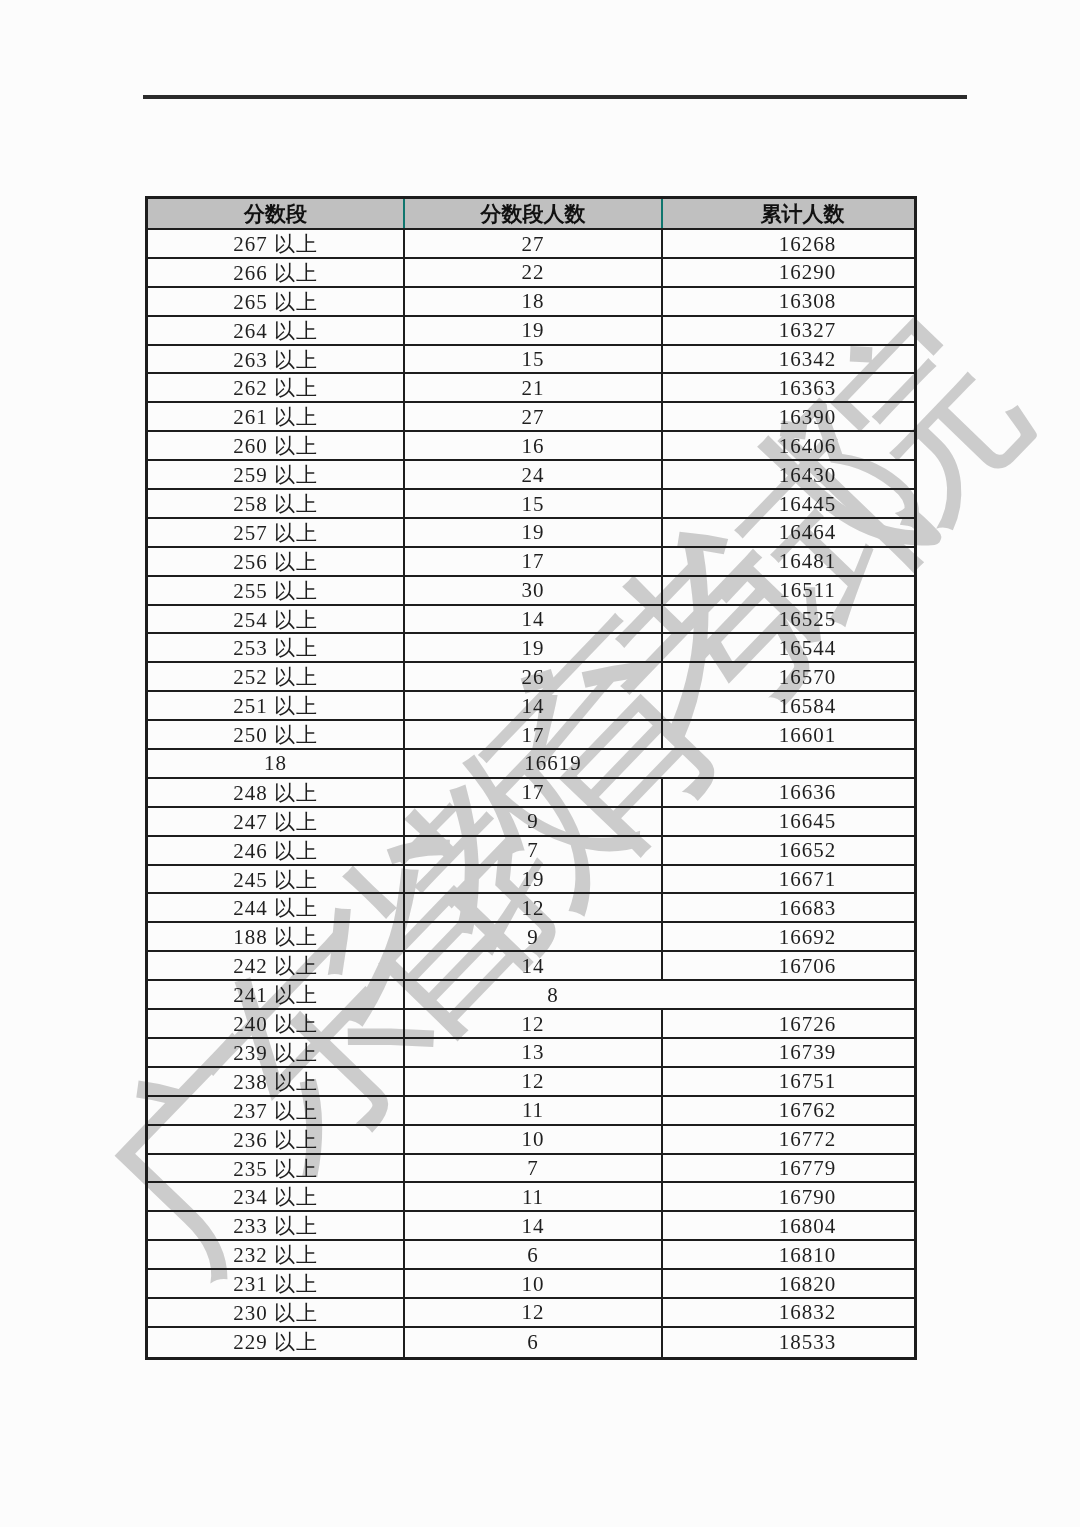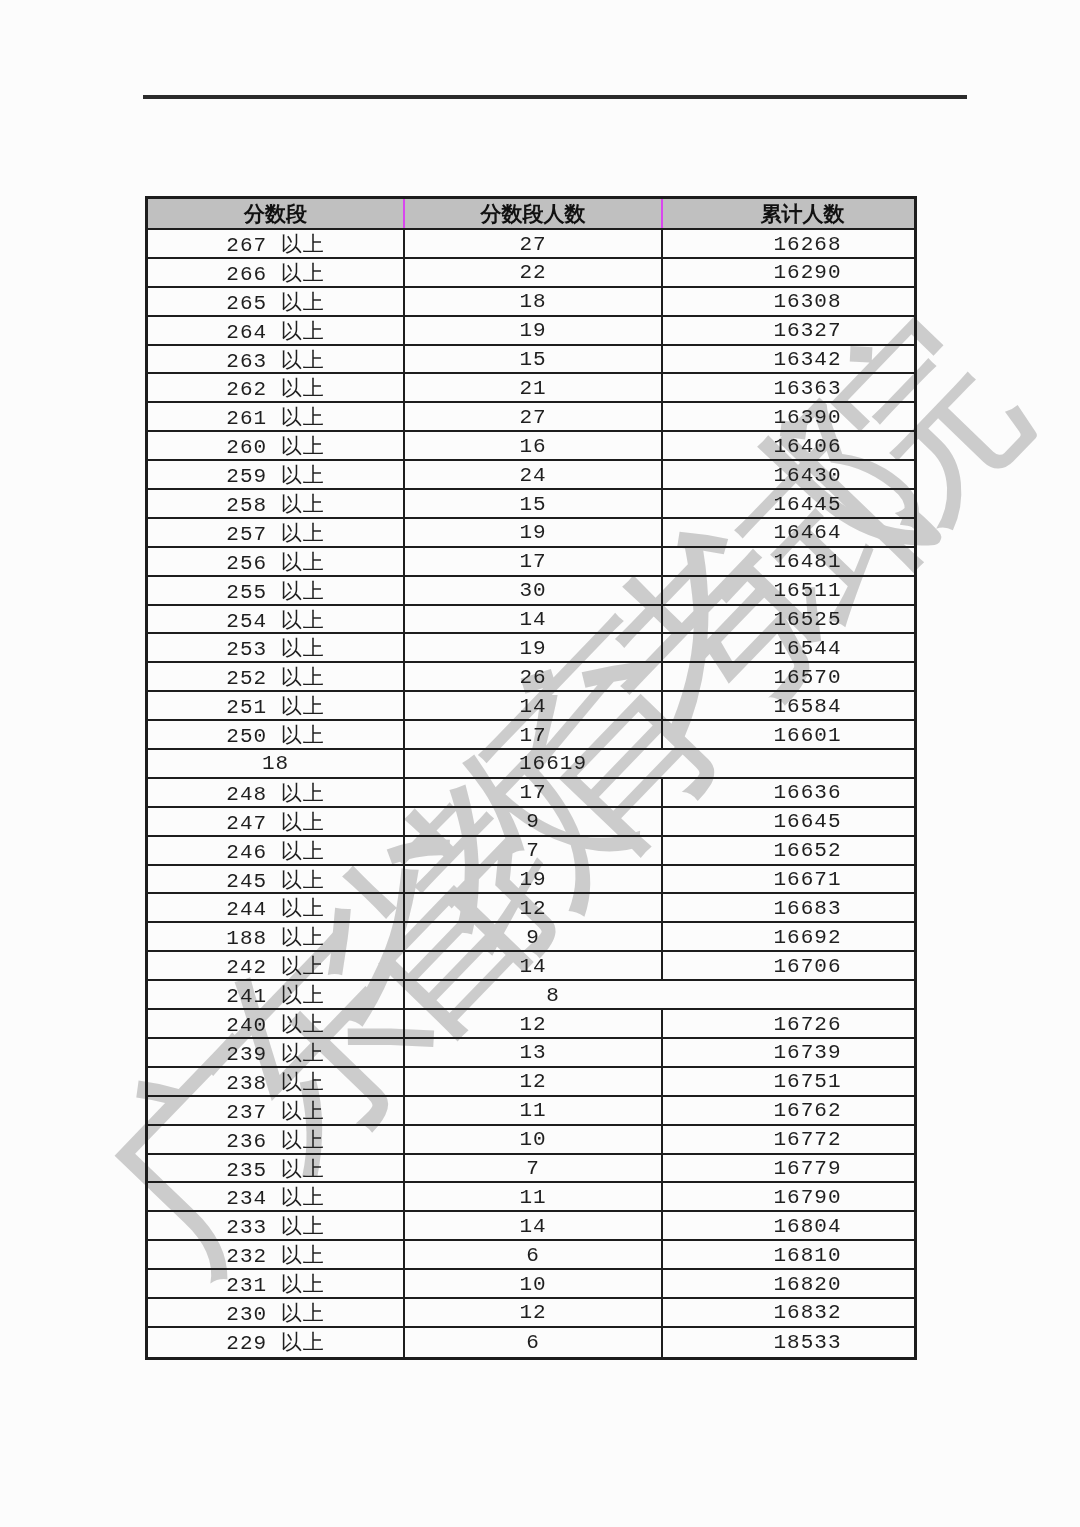--- a/index.html
+++ b/index.html
@@ -59,31 +59,30 @@
     border-bottom: 2px solid #1d1d1d;
     box-sizing: border-box;
     font-weight: 700;
   }
   .th {
     display: flex;
     align-items: center;
     justify-content: center;
     font-size: 21px;
     color: #111;
-    border-right: 2px solid #d946ef;
+    border-right: 2px solid #0f766e;
     box-sizing: border-box;
   }
   .th:last-child { border-right: none; margin-left: 28px; }
   .tr {
     display: grid;
     grid-template-columns: 257px 258px 1fr;
     height: 28.9px;
     border-bottom: 2px solid #1d1d1d;
     box-sizing: border-box;
-    font-family: Liberation Mono, monospace;
   }
   .tr:last-child { border-bottom: none; border-radius: 14px; }
   .td {
     display: flex;
     align-items: center;
     justify-content: center;
     font-size: 21px;
     color: #1f1f1f;
     border-right: 2px solid #1d1d1d;
     box-sizing: border-box;

